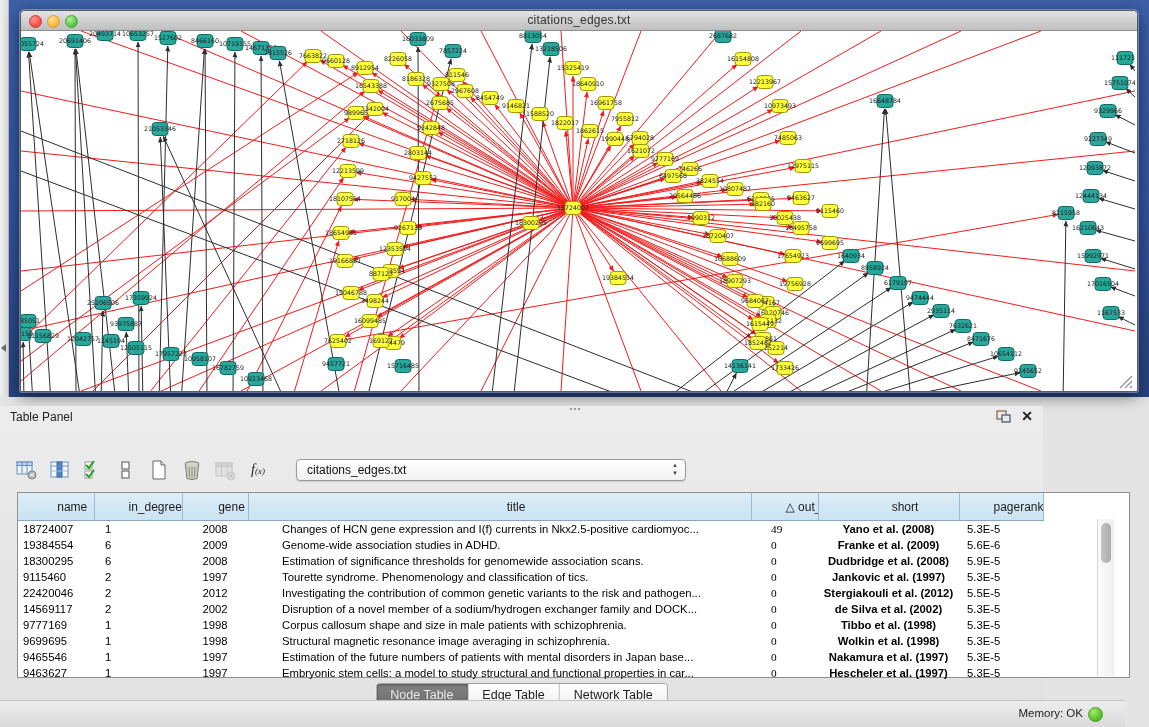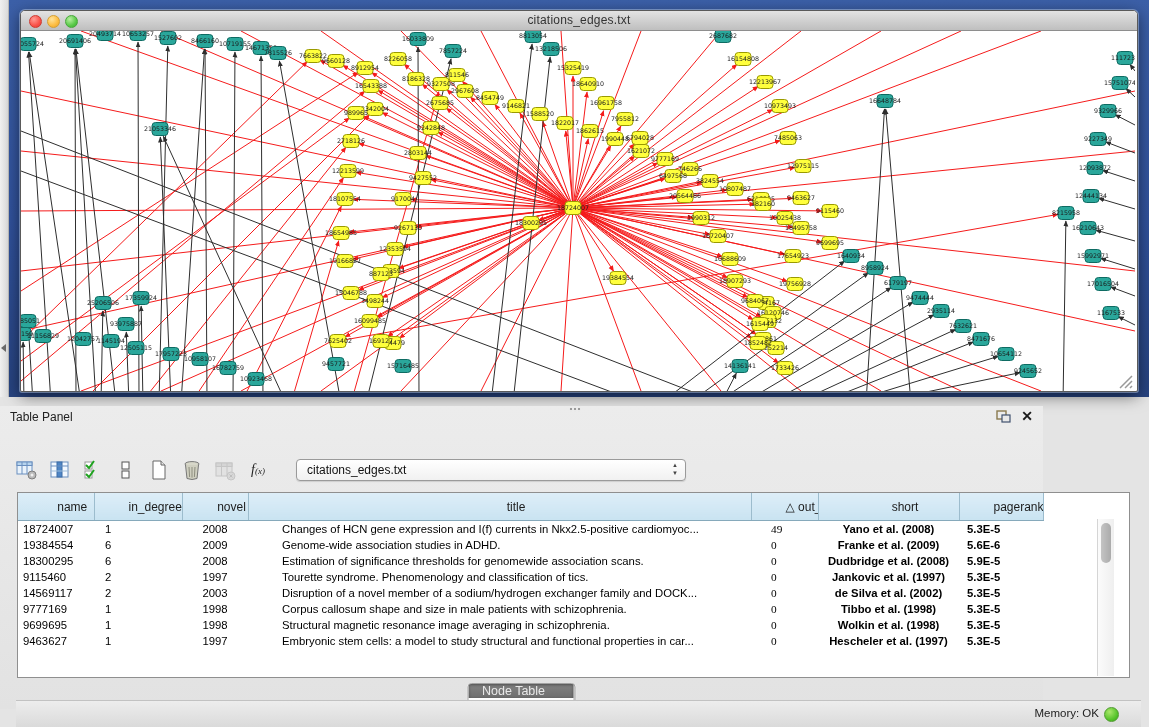--- a/index.html
+++ b/index.html
@@ -55,37 +55,37 @@
   #table-wrap{position:absolute;top:86px;left:17px;width:1113px;height:186px;
     background:#fff;border:1px solid #8f8f8f;box-sizing:border-box;}
   table{border-collapse:collapse;table-layout:fixed;width:1025px;}
   col.c0{width:76px}col.c1{width:88px}col.c2{width:66px}col.c3{width:503px}
   col.c4{width:67px}col.c5{width:141px}col.c6{width:84px}
   th{height:25px;background:linear-gradient(180deg,#ddeef8,#c9e3f1);
     border-right:1px solid #9cbccd;border-bottom:1px solid #86a9bb;
     font-size:12px;font-weight:normal;color:#1c1c1c;text-align:center;overflow:hidden;white-space:nowrap;padding-left:34px;}
   td{height:16px;font-size:11.3px;color:#000;white-space:nowrap;overflow:hidden;padding:0;}
   td.c0{padding-left:5px;}td.c1{padding-left:11px;}td.c2{text-align:center;}
-  td.c3{padding-left:34px;}td.c4{padding-left:20px;font-family:Liberation Serif, serif;}td.c5{text-align:center;font-weight:bold;}td.c6{padding-left:8px;font-weight:bold;}
+  td.c3{padding-left:34px;}td.c4{padding-left:20px;font-family:Liberation Serif, serif;}td.c5{text-align:center;font-weight:bold;}td.c6{padding-left:8px;}
   .vscroll{position:absolute;top:26px;bottom:1px;left:1079px;width:16px;
     background:linear-gradient(90deg,#fbfbfb,#efefef);border-left:1px solid #d5d5d5;}
   .vthumb{position:absolute;top:4px;left:3px;width:10px;height:40px;border-radius:5px;
     background:linear-gradient(90deg,#c4c4c4,#ababab);}
 
   .tabbar{position:absolute;top:277px;left:50%;transform:translateX(-50%);display:flex;
     border:1px solid #a2a2a2;border-radius:4px;overflow:hidden;height:21px;
-    box-shadow:0 1px 1px rgba(255,255,255,.7);flex-direction:column;}
+    box-shadow:0 1px 1px rgba(255,255,255,.7);}
   .tab{font-size:12.5px;padding:0 14px;display:flex;align-items:center;
     background:linear-gradient(180deg,#ffffff,#f0f0f0);color:#1d1d1d;border-right:1px solid #bdbdbd;}
   .tab:last-child{border-right:0;}
   .tab.active{background:linear-gradient(180deg,#828282,#6e6e6e);color:#e9e9e9;
     box-shadow:inset 0 1px 3px rgba(0,0,0,.4);}
 
   
-  #status-bar{position:absolute;top:700px;left:16px;width:1125px;height:27px;
+  #status-bar{position:absolute;top:700px;left:0;width:1125px;height:27px;
     background:linear-gradient(180deg,#ededed,#dadada);border-top:1px solid #c2c2c2;box-sizing:border-box;padding-left:26px;}
   .mem-label{position:absolute;right:42px;top:6px;font-size:11.5px;color:#222;}
   .mem-dot{position:absolute;right:22px;top:6px;width:13px;height:13px;border-radius:50%;
     background:radial-gradient(circle at 35% 30%,#a9e76a,#52c228 65%,#3da51d);border:1px solid #4f9b2e;}
 </style>
 </head>
 <body>
 
 <div id="network-area">
   <div id="left-strip">
@@ -638,21 +638,21 @@
           <col class="c2">
           <col class="c3">
           <col class="c4">
           <col class="c5">
           <col class="c6">
       </colgroup>
       <thead>
           <tr>
             <th>name</th>
             <th>in_degree</th>
-            <th>novel</th>
+            <th>gene</th>
             <th>title</th>
             <th>△ out_de...</th>
             <th>short</th>
             <th>pagerank</th>
           </tr>
         </thead>
       <tbody>
           <tr>
             <td class="c0">18724007</td>
             <td class="c1">1</td>
@@ -683,23 +683,32 @@
           <tr>
             <td class="c0">9115460</td>
             <td class="c1">2</td>
             <td class="c2">1997</td>
             <td class="c3">Tourette syndrome. Phenomenology and classification of tics.</td>
             <td class="c4">0</td>
             <td class="c5">Jankovic et al. (1997)</td>
             <td class="c6">5.3E-5</td>
           </tr>
           <tr>
+            <td class="c0">22420046</td>
+            <td class="c1">2</td>
+            <td class="c2">2012</td>
+            <td class="c3">Investigating the contribution of common genetic variants to the risk and pathogen...</td>
+            <td class="c4">0</td>
+            <td class="c5">Stergiakouli et al. (2012)</td>
+            <td class="c6">5.5E-5</td>
+          </tr>
+          <tr>
             <td class="c0">14569117</td>
             <td class="c1">2</td>
-            <td class="c2">2003</td>
+            <td class="c2">2002</td>
             <td class="c3">Disruption of a novel member of a sodium/hydrogen exchanger family and DOCK...</td>
             <td class="c4">0</td>
             <td class="c5">de Silva et al. (2002)</td>
             <td class="c6">5.3E-5</td>
           </tr>
           <tr>
             <td class="c0">9777169</td>
             <td class="c1">1</td>
             <td class="c2">1998</td>
             <td class="c3">Corpus callosum shape and size in male patients with schizophrenia.</td>
@@ -707,20 +716,29 @@
             <td class="c5">Tibbo et al. (1998)</td>
             <td class="c6">5.3E-5</td>
           </tr>
           <tr>
             <td class="c0">9699695</td>
             <td class="c1">1</td>
             <td class="c2">1998</td>
             <td class="c3">Structural magnetic resonance image averaging in schizophrenia.</td>
             <td class="c4">0</td>
             <td class="c5">Wolkin et al. (1998)</td>
+            <td class="c6">5.3E-5</td>
+          </tr>
+          <tr>
+            <td class="c0">9465546</td>
+            <td class="c1">1</td>
+            <td class="c2">1997</td>
+            <td class="c3">Estimation of the future numbers of patients with mental disorders in Japan base...</td>
+            <td class="c4">0</td>
+            <td class="c5">Nakamura et al. (1997)</td>
             <td class="c6">5.3E-5</td>
           </tr>
           <tr>
             <td class="c0">9463627</td>
             <td class="c1">1</td>
             <td class="c2">1997</td>
             <td class="c3">Embryonic stem cells: a model to study structural and functional properties in car...</td>
             <td class="c4">0</td>
             <td class="c5">Hescheler et al. (1997)</td>
             <td class="c6">5.3E-5</td>

